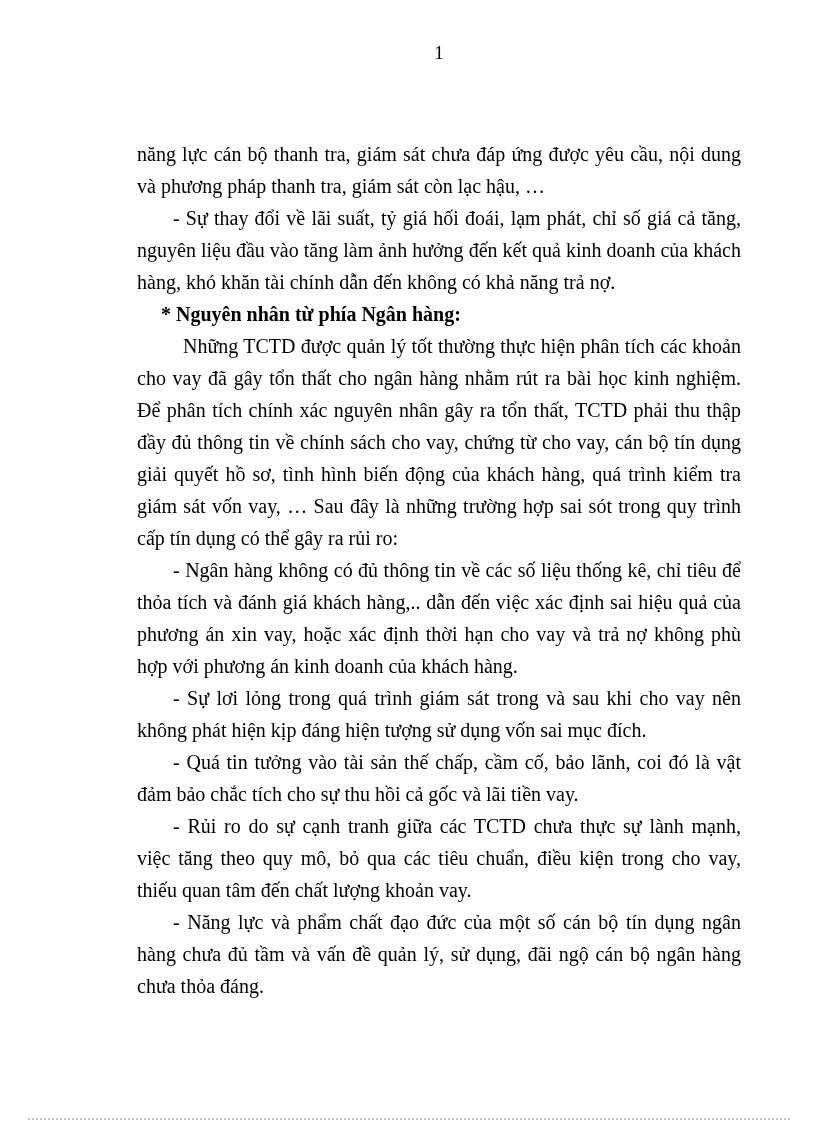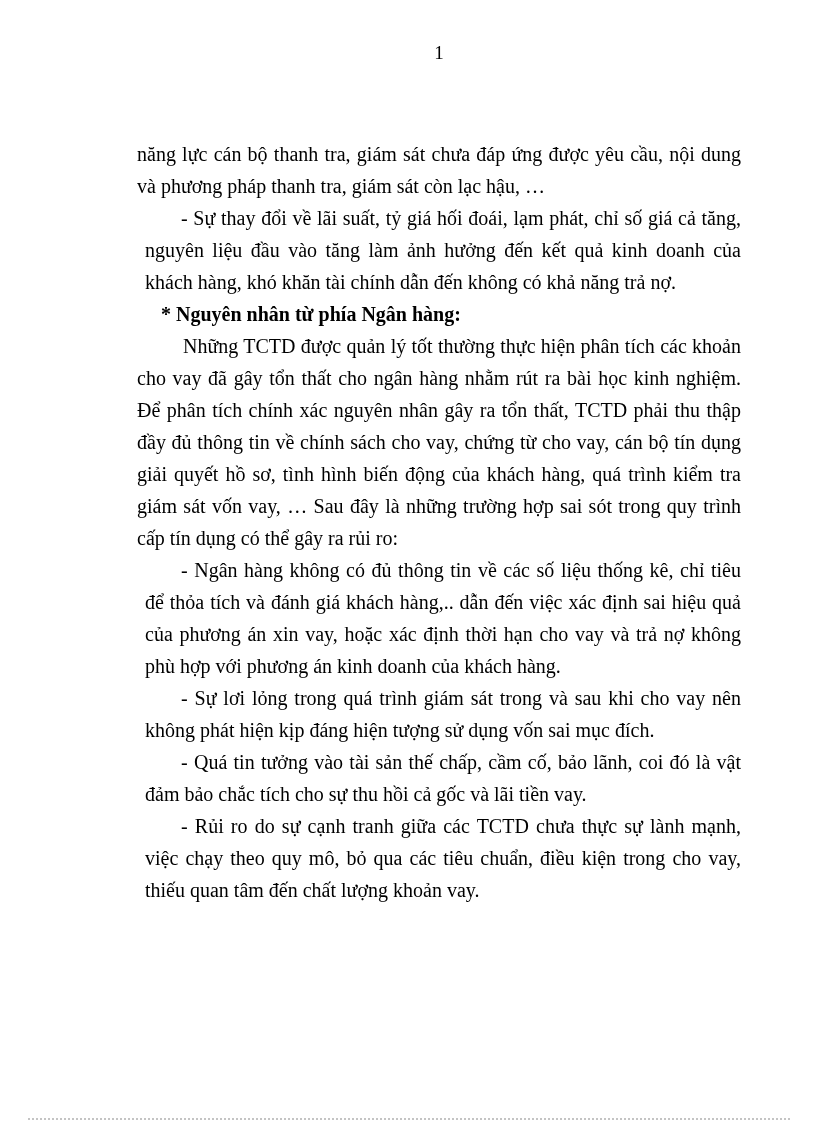--- a/index.html
+++ b/index.html
@@ -38,21 +38,20 @@
   .para {
     margin: 0;
     padding: 0;
     text-indent: 46px;
   }
   .para.no-indent {
     text-indent: 0;
   }
   .para.dash {
     text-indent: 36px;
-    margin-left: 8px;
   }
   .para.heading {
     text-indent: 24px;
     font-weight: bold;
   }
   .footer-divider {
     position: absolute;
     left: 28px;
     width: 762px;
     bottom: 3px;
@@ -68,18 +67,19 @@
   <div class="page-number">1</div>
 
   <div class="content">
     <p class="para no-indent">năng lực cán bộ thanh tra, giám sát chưa đáp ứng được yêu cầu, nội dung và phương pháp thanh tra, giám sát còn lạc hậu, …</p>
     <p class="para dash">- Sự thay đổi về lãi suất, tỷ giá hối đoái, lạm phát, chỉ số giá cả tăng, nguyên liệu đầu vào tăng làm ảnh hưởng đến kết quả kinh doanh của khách hàng, khó khăn tài chính dẫn đến không có khả năng trả nợ.</p>
     <p class="para heading">* Nguyên nhân từ phía Ngân hàng:</p>
     <p class="para">Những TCTD được quản lý tốt thường thực hiện phân tích các khoản cho vay đã gây tổn thất cho ngân hàng nhằm rút ra bài học kinh nghiệm. Để phân tích chính xác nguyên nhân gây ra tổn thất, TCTD phải thu thập đầy đủ thông tin về chính sách cho vay, chứng từ cho vay, cán bộ tín dụng giải quyết hồ sơ, tình hình biến động của khách hàng, quá trình kiểm tra giám sát vốn vay, … Sau đây là những trường hợp sai sót trong quy trình cấp tín dụng có thể gây ra rủi ro:</p>
     <p class="para dash">- Ngân hàng không có đủ thông tin về các số liệu thống kê, chỉ tiêu để thỏa tích và đánh giá khách hàng,.. dẫn đến việc xác định sai hiệu quả của phương án xin vay, hoặc xác định thời hạn cho vay và trả nợ không phù hợp với phương án kinh doanh của khách hàng.</p>
     <p class="para dash">- Sự lơi lỏng trong quá trình giám sát trong và sau khi cho vay nên không phát hiện kịp đáng hiện tượng sử dụng vốn sai mục đích.</p>
     <p class="para dash">- Quá tin tưởng vào tài sản thế chấp, cầm cố, bảo lãnh, coi đó là vật đảm bảo chắc tích cho sự thu hồi cả gốc và lãi tiền vay.</p>
-    <p class="para dash">- Rủi ro do sự cạnh tranh giữa các TCTD chưa thực sự lành mạnh, việc chạy theo quy mô, bỏ qua các tiêu chuẩn, điều kiện trong cho vay, thiếu quan tâm đến chất lượng khoản vay.</p>
+    <p class="para dash">- Rủi ro do sự cạnh tranh giữa các TCTD chưa thực sự lành mạnh, việc tăng theo quy mô, bỏ qua các tiêu chuẩn, điều kiện trong cho vay, thiếu quan tâm đến chất lượng khoản vay.</p>
+    <p class="para dash">- Năng lực và phẩm chất đạo đức của một số cán bộ tín dụng ngân hàng chưa đủ tầm và vấn đề quản lý, sử dụng, đãi ngộ cán bộ ngân hàng chưa thỏa đáng.</p>
   </div>
 
   <div class="footer-divider"></div>
 
 </div>
 
 </body></html>

